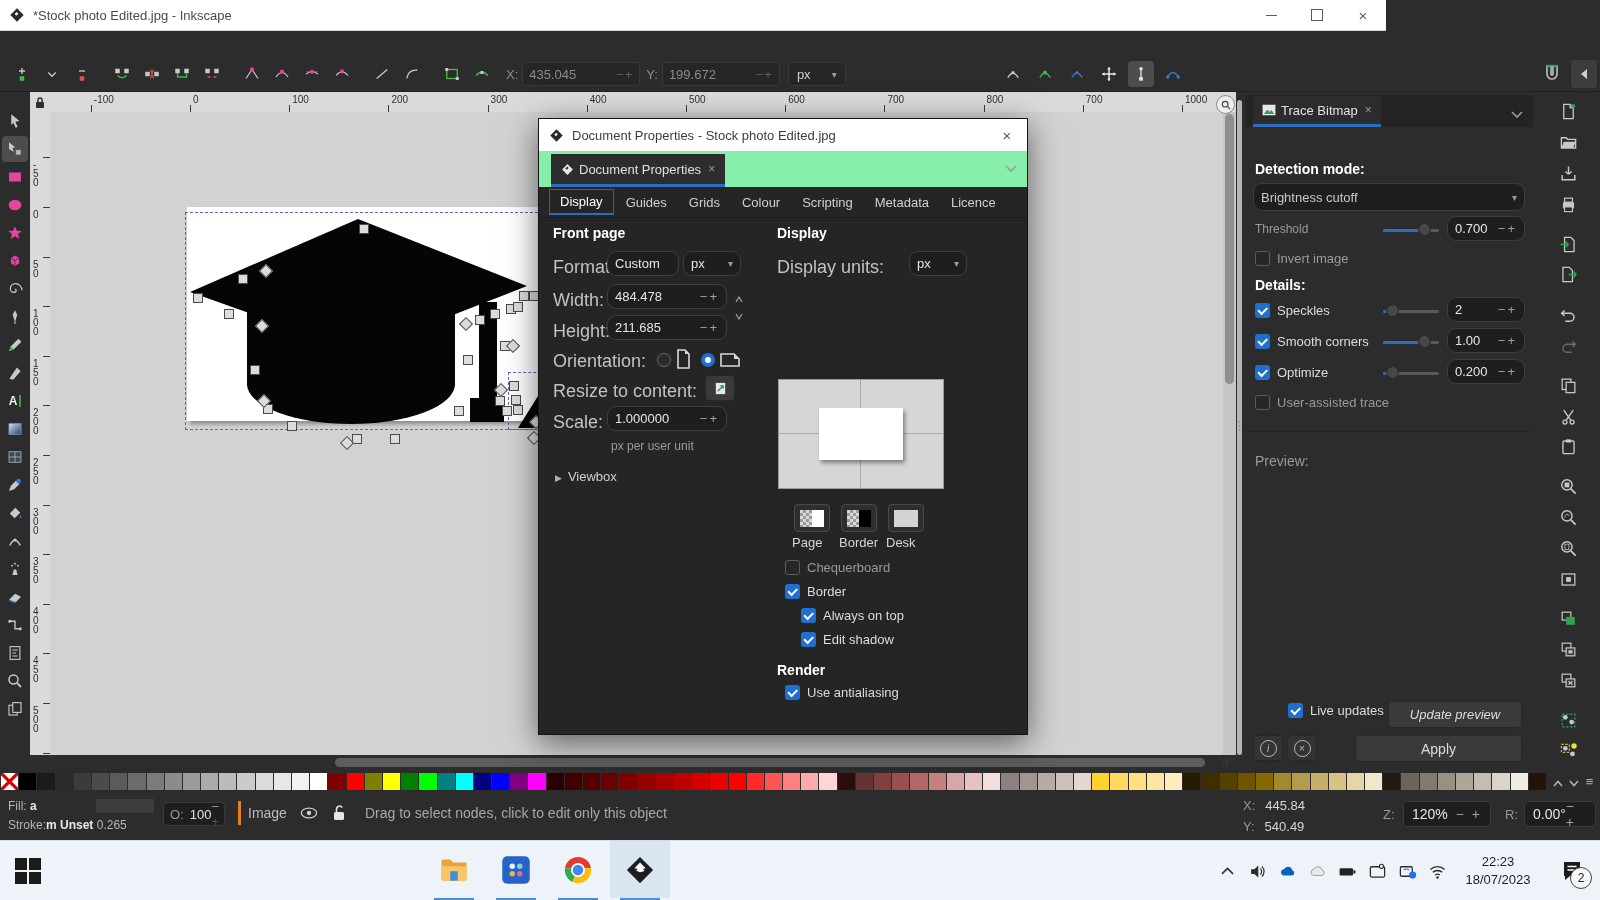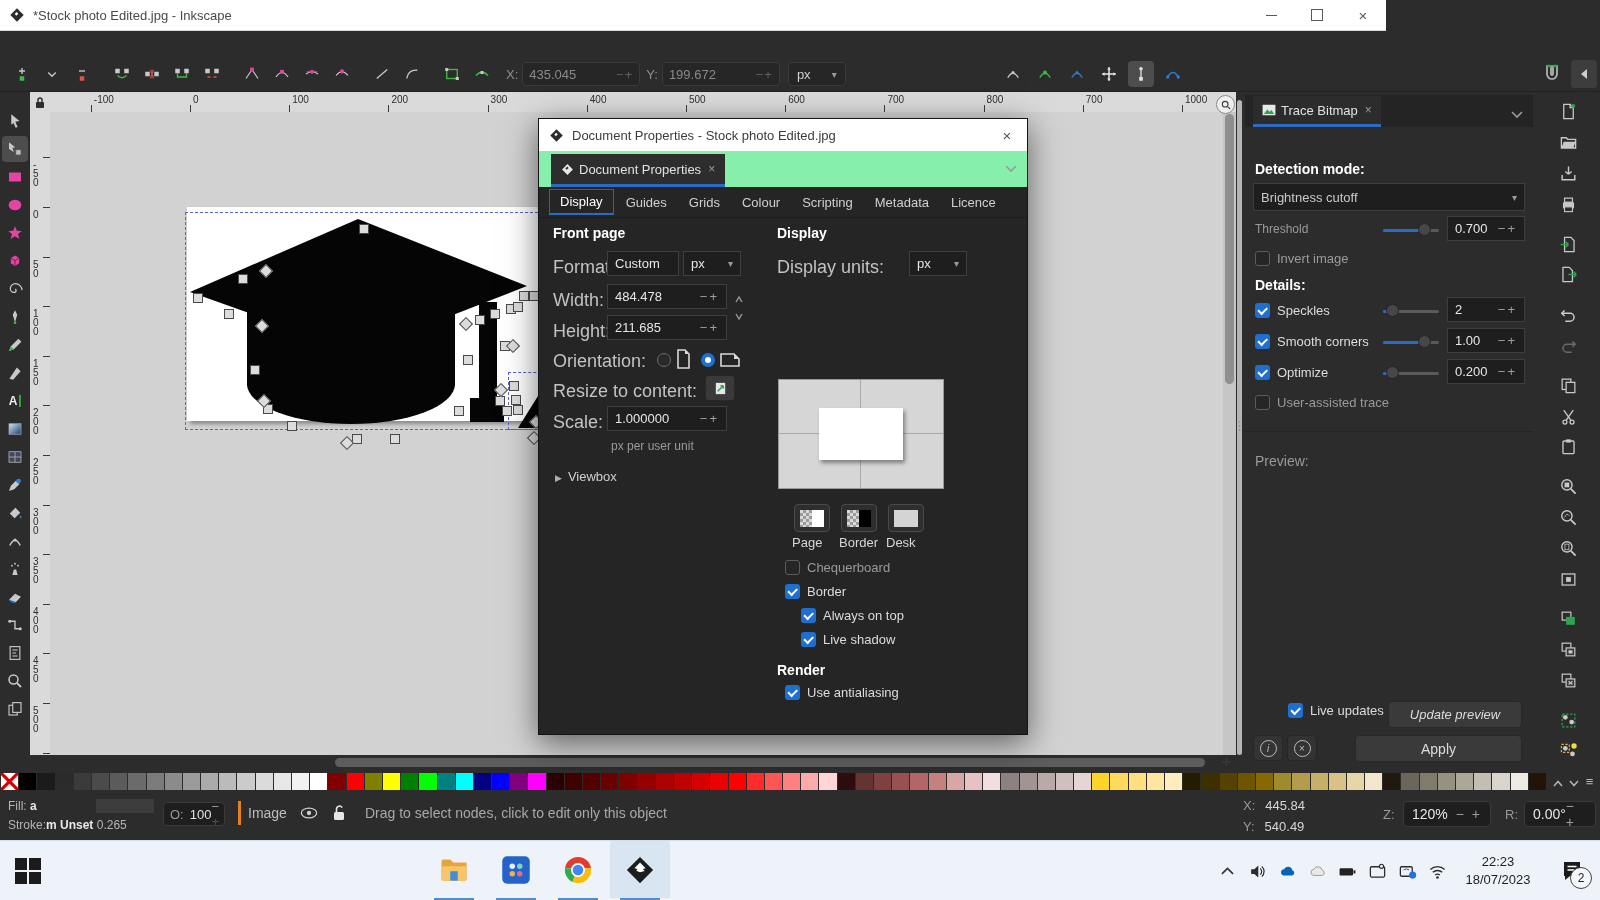--- a/index.html
+++ b/index.html
@@ -85,21 +85,21 @@
     padding:0 10px;color:#e0e0e0;font-size:13px;border-bottom:3px solid #2a6cc4;}
   #dlg-docktab .ic{margin-right:5px;}
   #dlg-docktab .tab-x{margin-left:7px;color:#9a9a9a;font-size:12px;}
   .dock-chevron{position:absolute;right:10px;top:8px;}
   #dlg-tabs{height:30px;display:flex;align-items:center;padding-left:10px;border-bottom:1px solid #1c1c1c;}
   .dlg-tab{color:#cfcfcf;font-size:13px;padding:4px 10px;margin-right:2px;}
   .dlg-tab.active{border:1px solid #5a5a5a;border-bottom:2px solid #2a6cc4;color:#fff;}
   .col-head{position:absolute;color:#ffffff;font-weight:bold;font-size:14px;}
   .lbl{position:absolute;color:#c2c2c2;font-size:18px;}
   .lbl.dim{color:#9a9a9a;}
-  .field{position:absolute;background:#1e1e1e;border:1px solid #3e3e3e;border-radius:0;color:#e6e6e6;
+  .field{position:absolute;background:#1e1e1e;border:1px solid #3e3e3e;border-radius:9px;color:#e6e6e6;
     font-size:13px;display:flex;align-items:center;padding:0 7px;height:25px;box-sizing:border-box;}
   .field .spin{margin-left:auto;color:#9f9f9f;letter-spacing:2px;font-size:13px;}
   .chk-row{position:absolute;display:flex;align-items:center;}
   .cb{width:15px;height:15px;border-radius:3px;margin-right:7px;position:relative;flex:none;box-sizing:border-box;}
   .cb.on{background:#1f6fd0;}
   .cb.on::after{content:'';position:absolute;left:3px;top:3.5px;width:7px;height:3.5px;
     border-left:2px solid #fff;border-bottom:2px solid #fff;transform:rotate(-45deg);}
   .cb.off{background:#262626;border:1px solid #5c5c5c;}
   .chk-label{color:#dcdcdc;font-size:13px;}
   .radio{width:14px;height:14px;border-radius:50%;box-sizing:border-box;position:relative;}
@@ -904,21 +904,21 @@
           <div class="chk-row" style="left: 246px; top: 367px;">
             <span class="cb on"></span>
             <span class="chk-label">Border</span>
           </div>
           <div class="chk-row" style="left: 262px; top: 391px;">
             <span class="cb on"></span>
             <span class="chk-label">Always on top</span>
           </div>
           <div class="chk-row" style="left: 262px; top: 415px;">
             <span class="cb on"></span>
-            <span class="chk-label">Live shadow</span>
+            <span class="chk-label">Edit shadow</span>
           </div>
         </div>
 
       <div class="col-head" style="left:238px;top:445px;">Render</div>
       <div class="chk-row" style="left:246px;top:468px;">
         <span class="cb on"></span>
         <span class="chk-label">Use antialiasing</span>
       </div>
     </div>
   </div>

